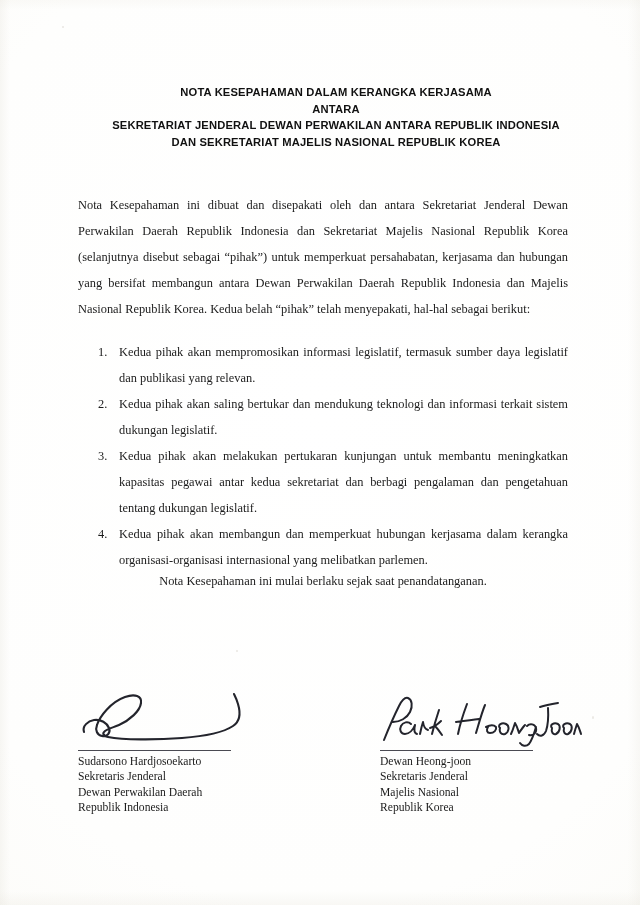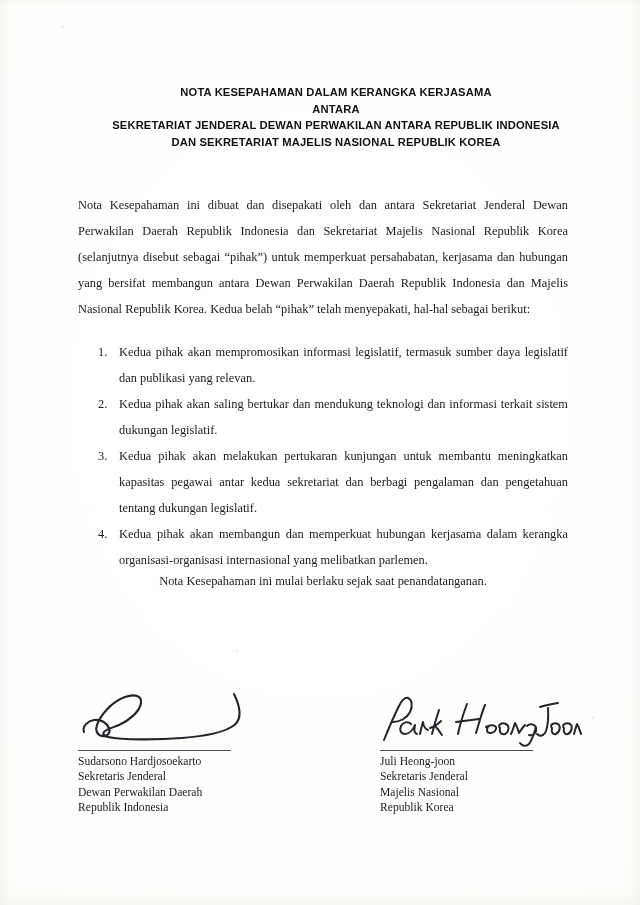--- a/index.html
+++ b/index.html
@@ -233,21 +233,21 @@
             <path d="M168 18 C168.5 26 168 35 166 41 C164 46 160 47 157 44 M160 17 C166 15 172 14 178 13"></path>
 
             <path d="M172 38 C169 35 174 32 178 34 C181 36 180 42 176 44 C173 45 171 42 172 38"></path>
             <path d="M184 38 C181 35 186 32 190 34 C193 36 192 42 188 44 C185 45 183 42 184 38"></path>
             <path d="M194 44 C195 40 196 37 197 34 C199 37 200 41 201 44"></path>
           </g>
         </svg>
       </div>
       <div class="sig-rule"></div>
       <div class="sig-names">
-        <span>Juli Heong-joon</span>
+        <span>Dewan Heong-joon</span>
         <span>Sekretaris Jenderal</span>
         <span>Majelis Nasional</span>
         <span>Republik Korea</span>
       </div>
     </div>
 
   </div>
 
   <div class="speck" style="left:62px; top:26px; width:2px; height:2px;"></div>
   <div class="speck" style="left:592px; top:716px; width:2px; height:3px;"></div>

